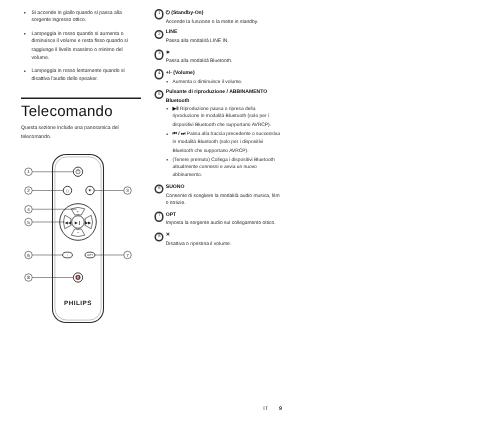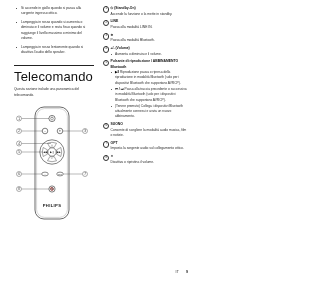--- a/index.html
+++ b/index.html
@@ -61,21 +61,21 @@
   
   .section {
     margin-top: 9px;
   }
   .rule {
     border-top: 0.7px solid #222;
     margin: 0 0 3px 0;
     width: 100%;
   }
   h2.section-title {
-    font-size: 13px;
+    font-size: 10px;
     font-weight: 400;
     letter-spacing: 0.15px;
     margin: 0 0 3.5px 0;
     color: #111;
     font-family: "Liberation Sans", sans-serif;
   }
   p.section-intro {
     font-size: 3.35px;
     line-height: 1.62;
     margin: 0;

